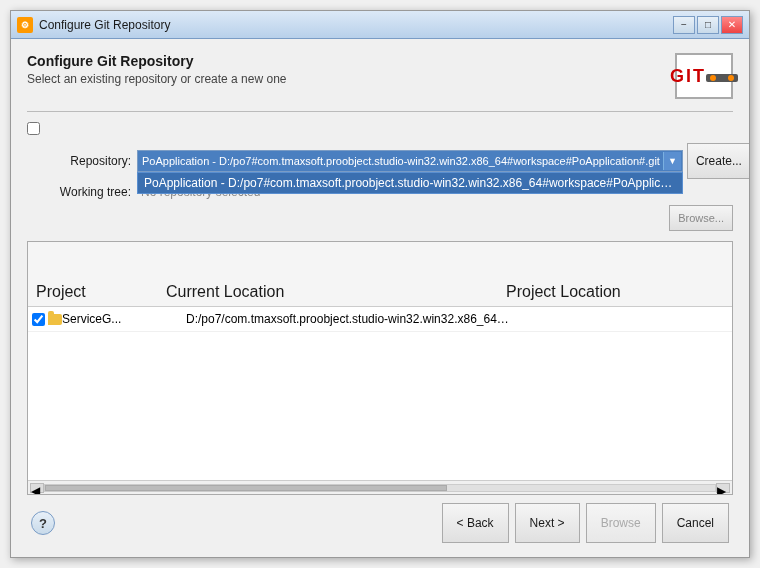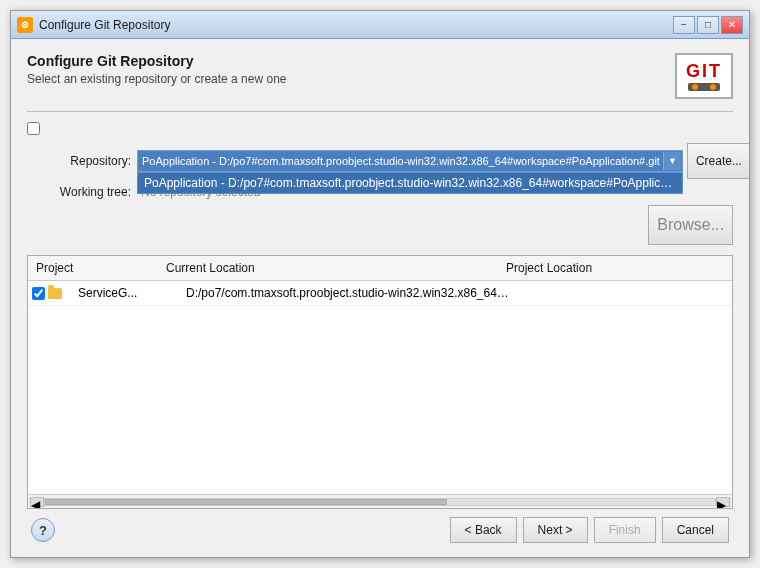--- a/index.html
+++ b/index.html
@@ -101,21 +101,21 @@
       height: 46px;
       border: 2px solid #aaa;
       background: #fff;
       display: flex;
       align-items: center;
       justify-content: center;
       margin-left: 10px;
     }
     .git-logo-inner {
       display: flex;
-      flex-direction: column;
+      flex-direction: row;
       align-items: center;
     }
     .git-logo-text {
       font-size: 18px;
       font-weight: bold;
       color: #c00;
       letter-spacing: 2px;
       line-height: 1;
     }
     .git-logo-bar {
@@ -212,26 +212,26 @@
       color: #1a1a1a;
       white-space: nowrap;
     }
     .working-tree-text {
       flex: 1;
       font-size: 12px;
       color: #888;
       padding-left: 4px;
     }
     .browse-btn {
-      height: 40px;
+      height: 26px;
       padding: 0 8px;
       background: linear-gradient(to bottom, #f5f5f5, #e0e0e0);
       border: 1px solid #aaa;
       cursor: pointer;
-      font-size: 16px;
+      font-size: 11px;
       color: #888;
     }
     
     .dropdown-popup {
       position: absolute;
       top: 22px;
       left: 0;
       right: 0;
       background: #4a7fc0;
       border: 1px solid #5a8fd0;
@@ -260,23 +260,24 @@
     }
     .table-header {
       display: flex;
       background: #f5f5f5;
       border-bottom: 1px solid #ccc;
       padding: 3px 0;
       flex-shrink: 0;
     }
     .table-header-cell {
       padding: 2px 8px;
-      font-size: 12px;
+      font-size: 16px;
       color: #1a1a1a;
       font-weight: normal;
+      margin-top: 36px;
     }
     .col-project { width: 130px; }
     .col-current { width: 340px; }
     .col-target { flex: 1; }
     .table-body {
       flex: 1;
       overflow-y: auto;
     }
     .table-row {
       display: flex;
@@ -288,21 +289,21 @@
     .table-cell {
       padding: 2px 8px;
       font-size: 12px;
       overflow: hidden;
       text-overflow: ellipsis;
       white-space: nowrap;
     }
     .project-cell {
       display: flex;
       align-items: center;
-      gap: 16px;
+      gap: 0;
       width: 130px;
     }
     .folder-icon {
       width: 14px;
       height: 11px;
       background: #f0c040;
       border-radius: 0 2px 2px 0;
       position: relative;
       flex-shrink: 0;
     }
@@ -367,21 +368,21 @@
       font-size: 13px;
       cursor: pointer;
       color: #333;
       font-weight: bold;
     }
     .nav-buttons {
       display: flex;
       gap: 6px;
     }
     .nav-btn {
-      height: 26px;
+      height: 40px;
       padding: 0 14px;
       background: linear-gradient(to bottom, #f5f5f5, #e0e0e0);
       border: 1px solid #aaa;
       cursor: pointer;
       font-size: 12px;
       color: #1a1a1a;
     }
     .nav-btn:disabled {
       color: #aaa;
       cursor: default;
@@ -483,18 +484,18 @@
         </div>
         <div style="width:14px;height:10px;background:#ddd;border:1px solid #bbb;cursor:pointer;flex-shrink:0;">▶</div>
       </div>
     </div>
 
     <div class="bottom-bar">
       <div class="help-btn">?</div>
       <div class="nav-buttons">
         <button class="nav-btn">&lt; Back</button>
         <button class="nav-btn">Next &gt;</button>
-        <button class="nav-btn" disabled="" style="color: rgb(170, 170, 170);">Finish</button>
+        <button class="nav-btn" disabled="" style="color: rgb(170, 170, 170);">Browse</button>
         <button class="nav-btn">Cancel</button>
       </div>
     </div>
   </div>
 </div>
 
 </body></html>

